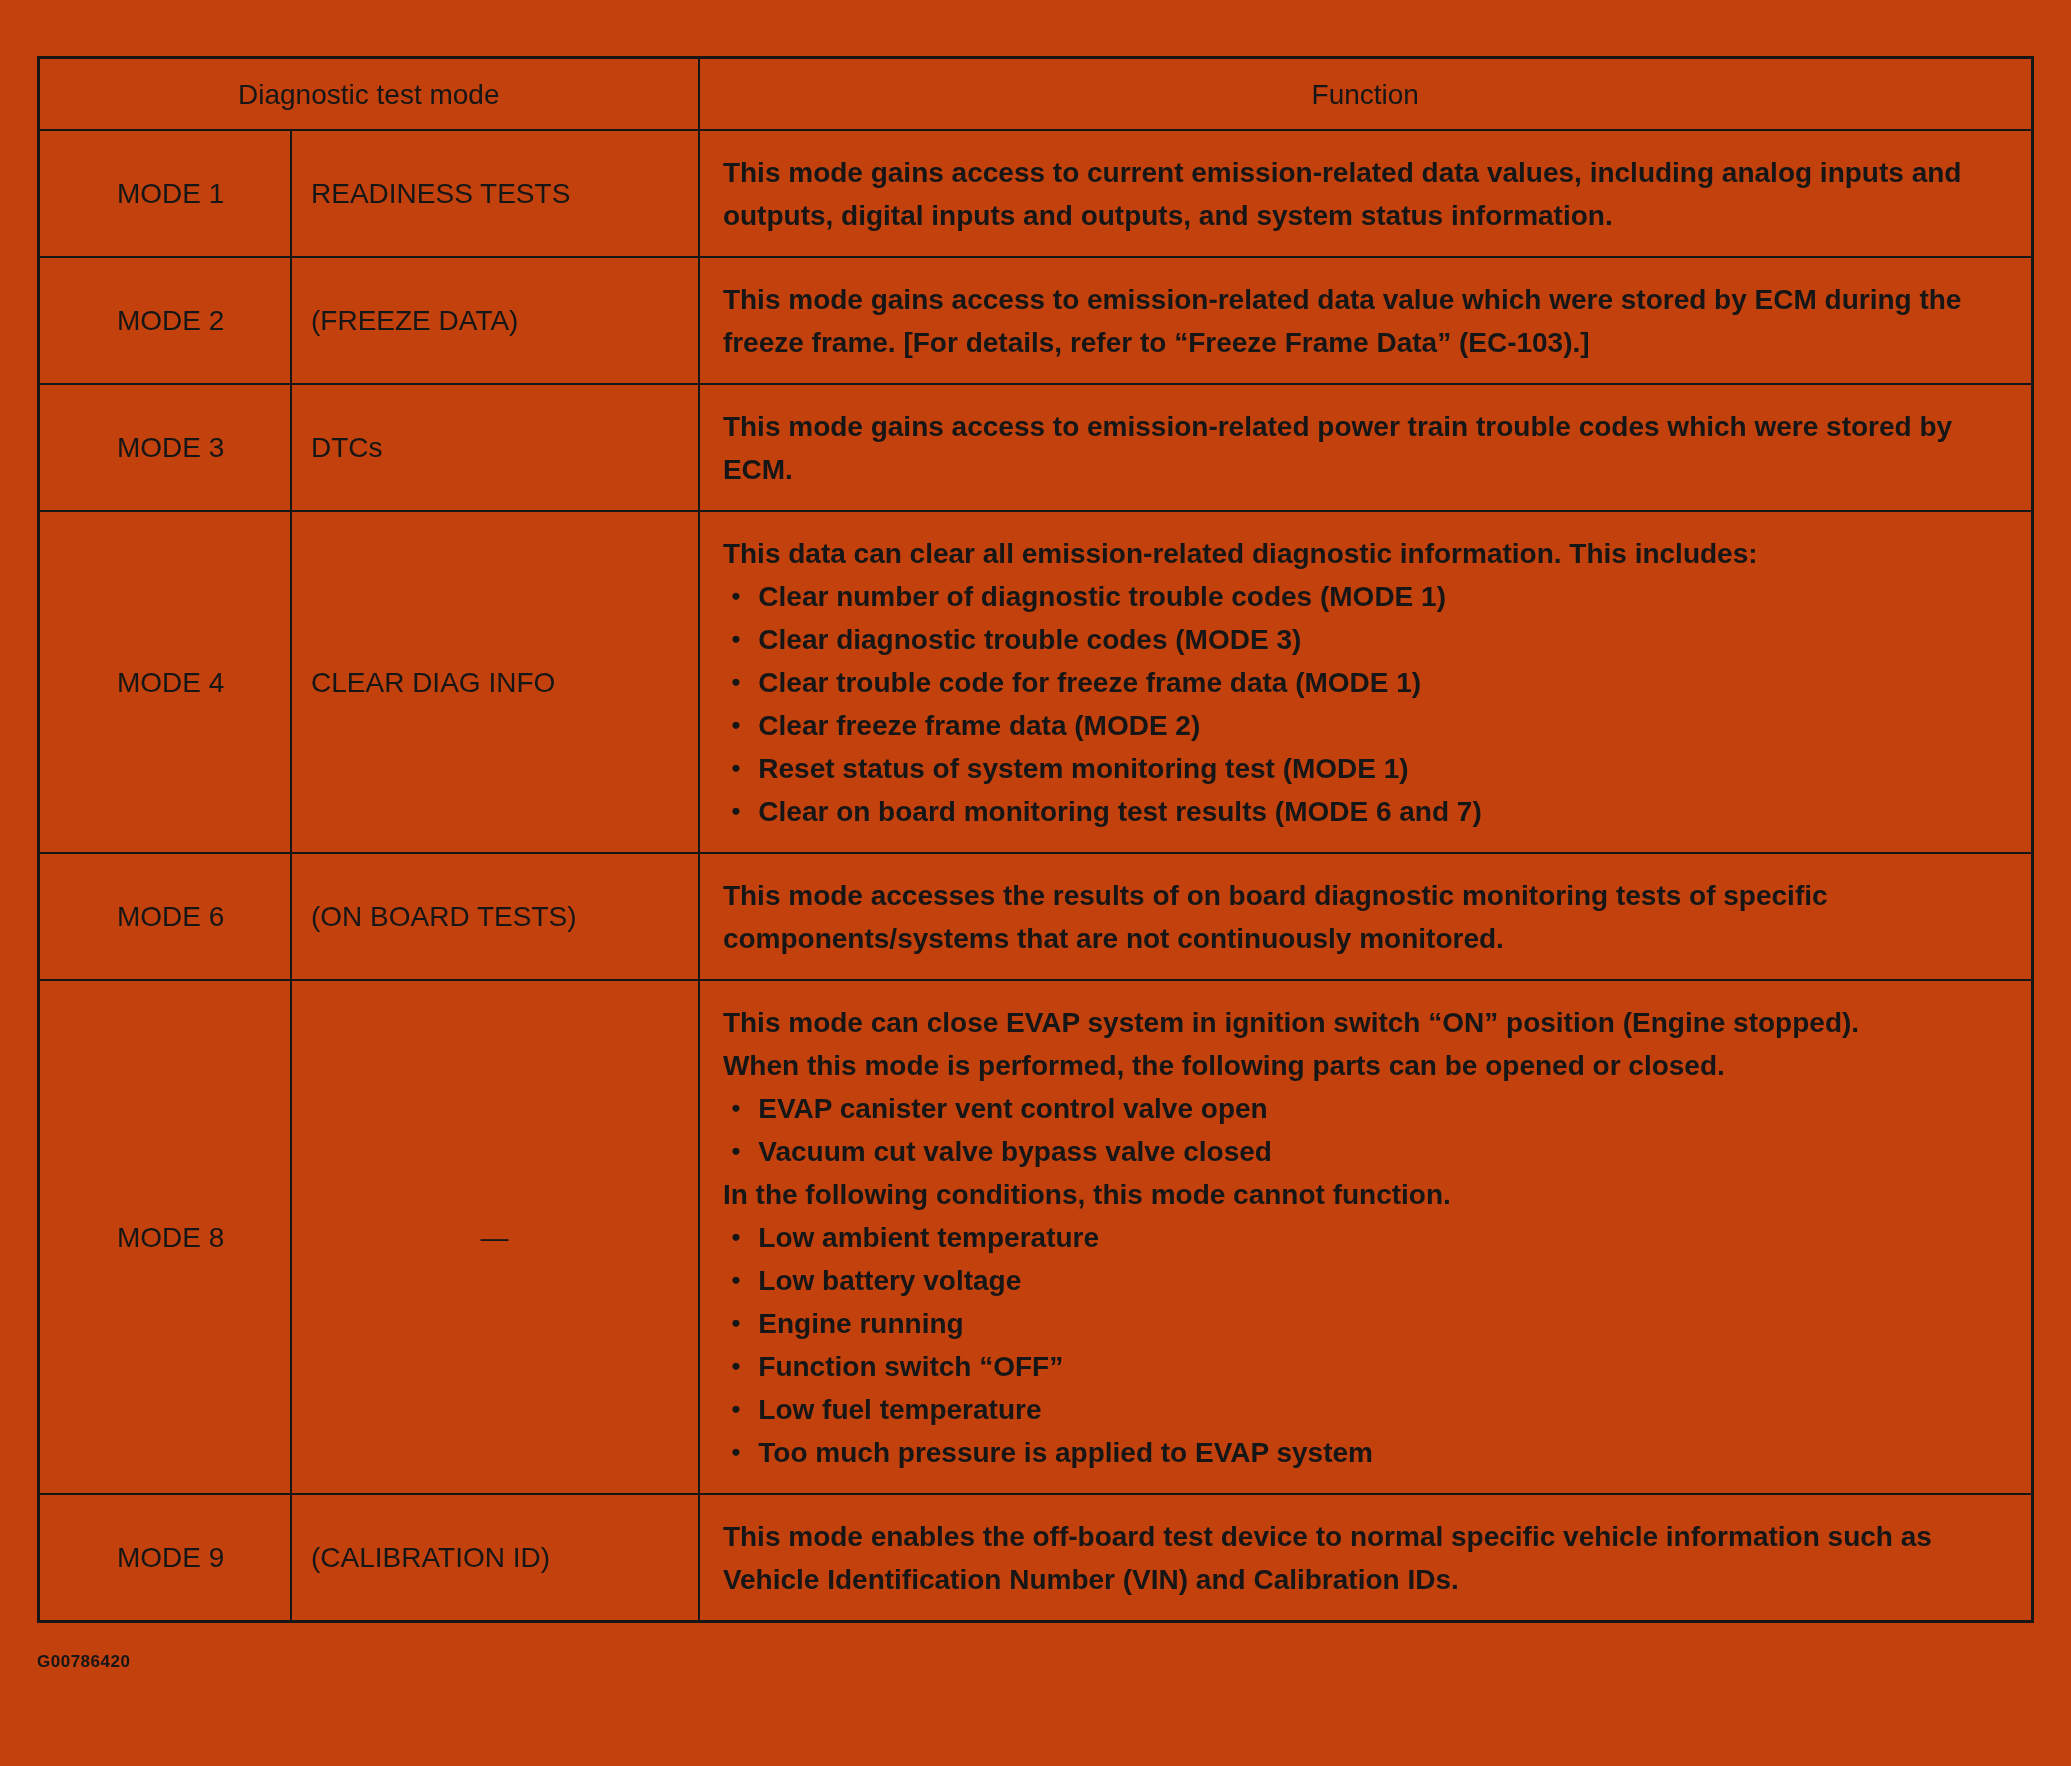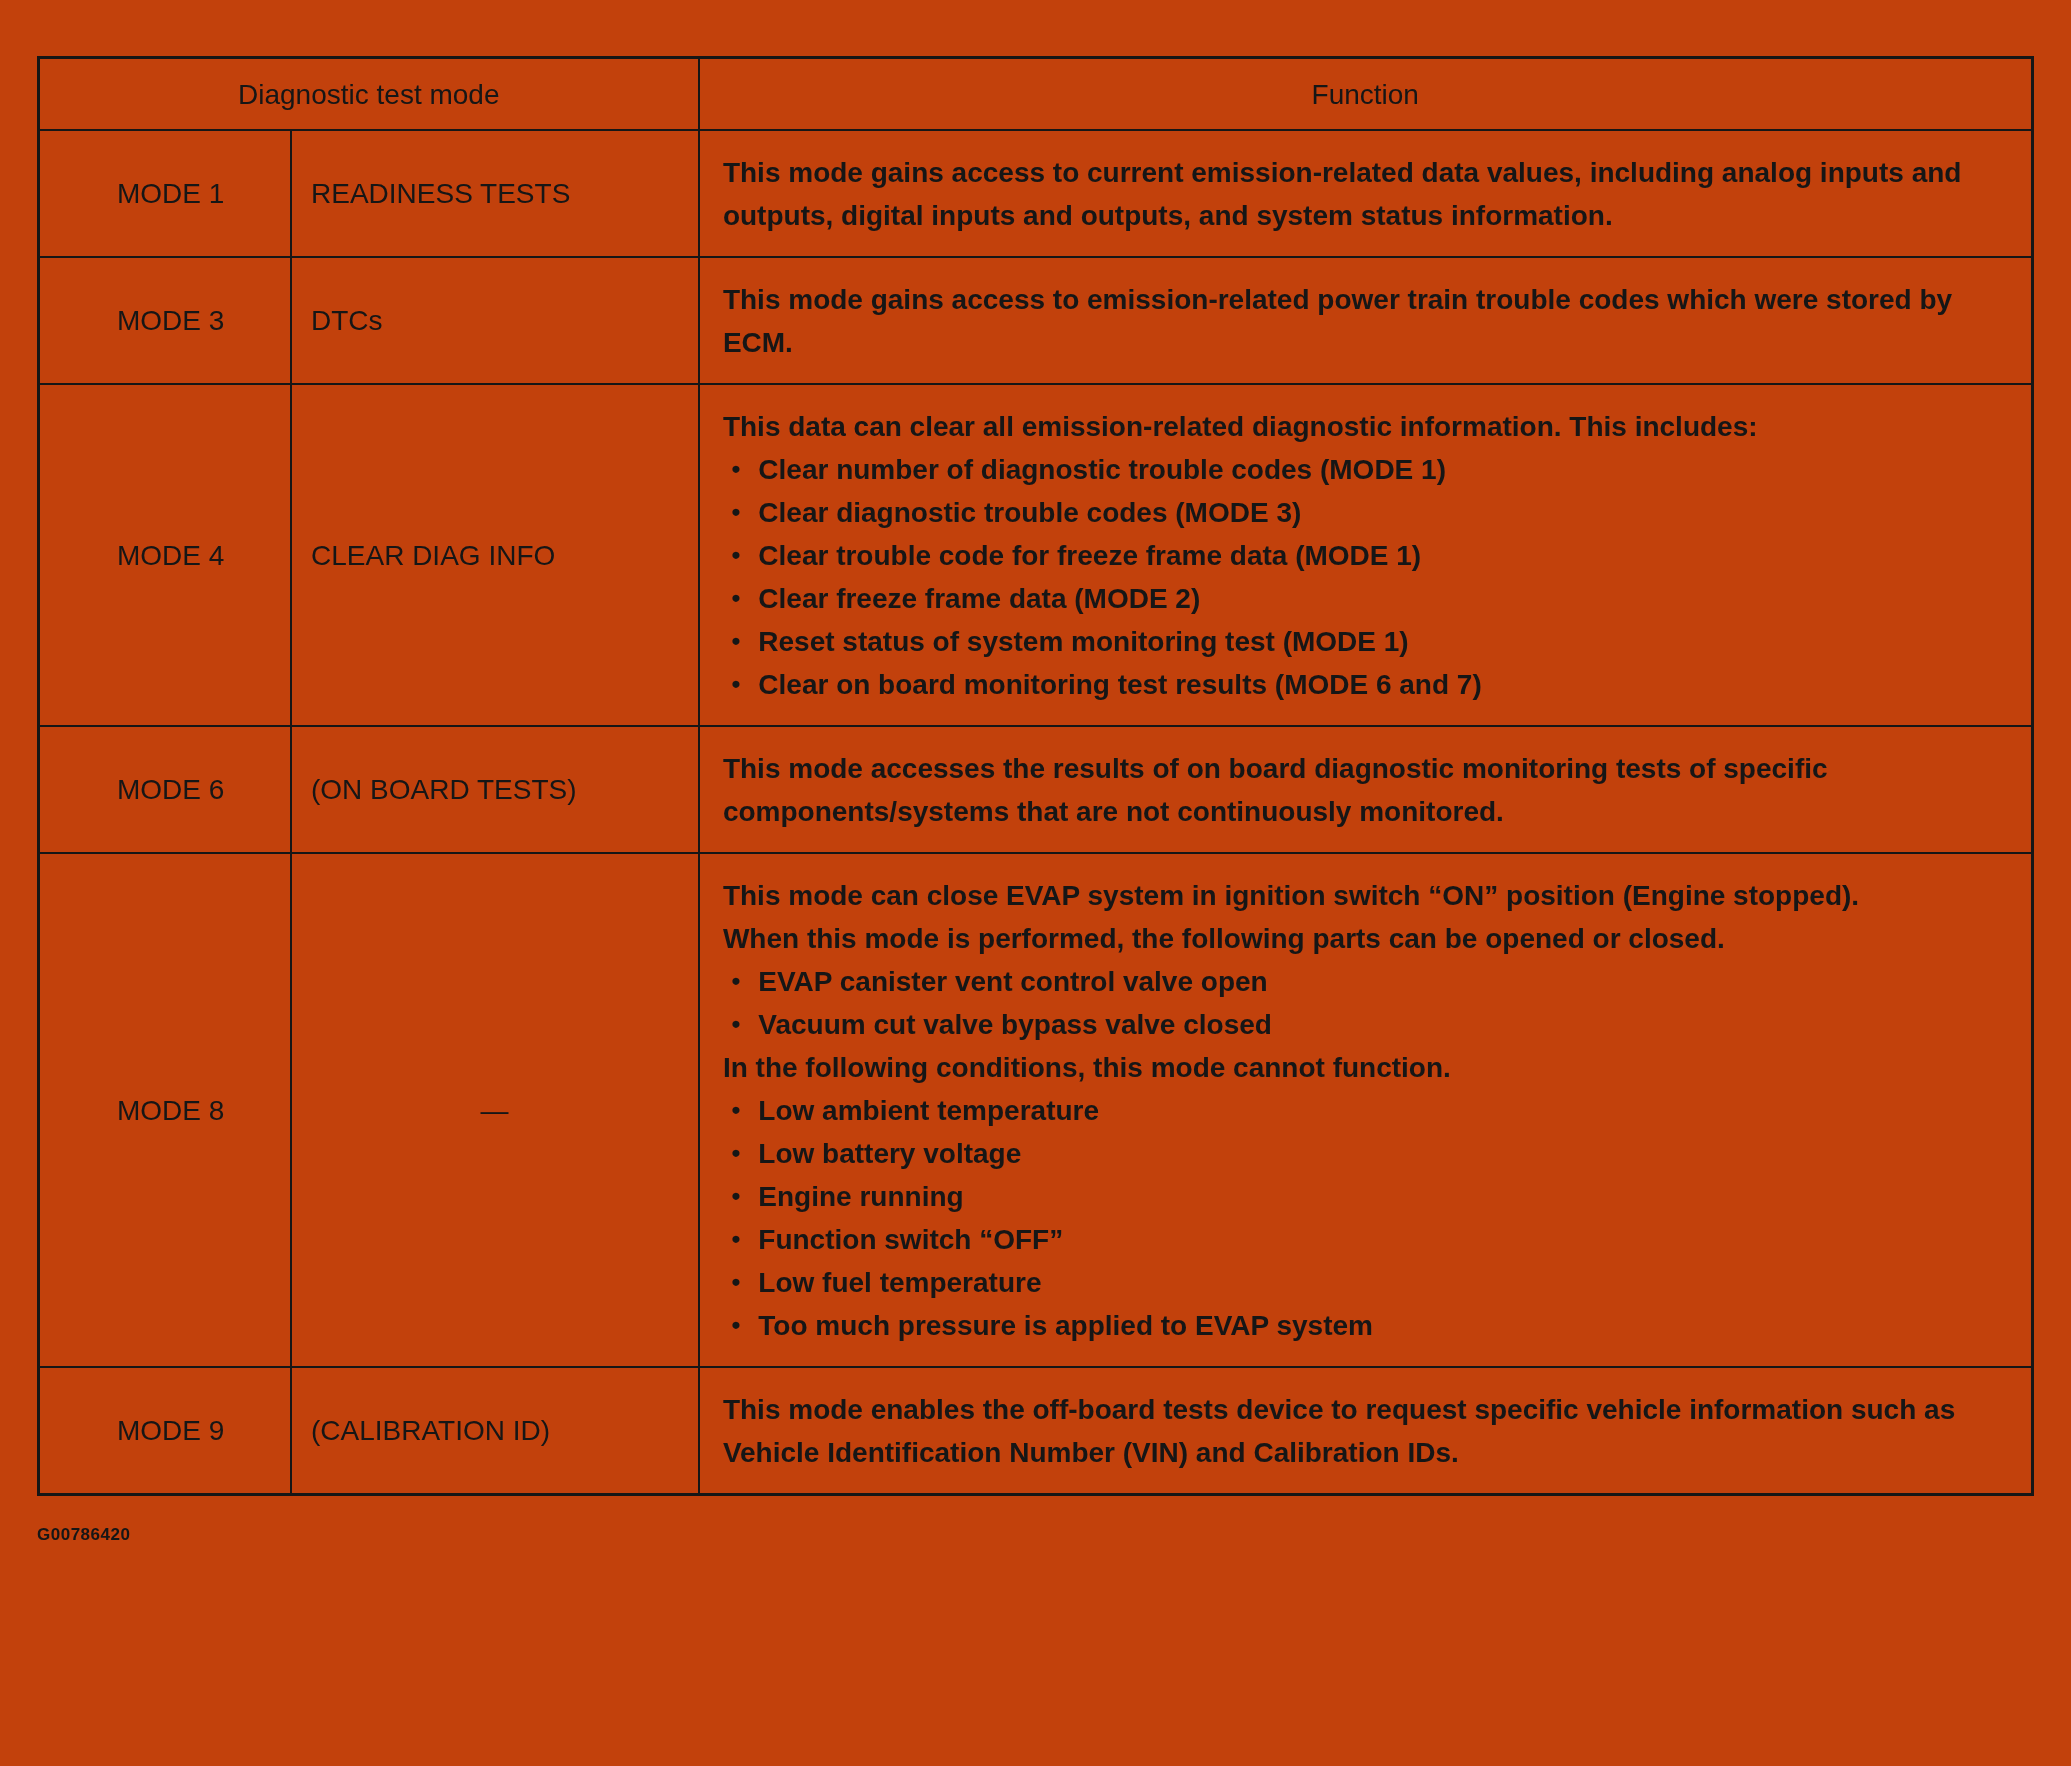--- a/index.html
+++ b/index.html
@@ -97,20 +97,27 @@
     </tr>
 
     <tr>
       <td class="mode-cell">MODE 1</td>
       <td class="name-cell">READINESS TESTS</td>
       <td class="fn-cell">
         <div class="line">This mode gains access to current emission-related data values, including analog inputs and outputs, digital inputs and outputs, and system status information.</div>
       </td>
     </tr>
 
+    <tr>
+      <td class="mode-cell">MODE 2</td>
+      <td class="name-cell">(FREEZE DATA)</td>
+      <td class="fn-cell">
+        <div class="line">This mode gains access to emission-related data value which were stored by ECM during the freeze frame. [For details, refer to “Freeze Frame Data” (EC-103).]</div>
+      </td>
+    </tr>
 
     <tr>
       <td class="mode-cell">MODE 3</td>
       <td class="name-cell">DTCs</td>
       <td class="fn-cell">
         <div class="line">This mode gains access to emission-related power train trouble codes which were stored by ECM.</div>
       </td>
     </tr>
 
     <tr>
@@ -193,21 +200,21 @@
           <span class="dot">●</span>
           <span>Too much pressure is applied to EVAP system</span>
         </div>
       </td>
     </tr>
 
     <tr>
       <td class="mode-cell">MODE 9</td>
       <td class="name-cell">(CALIBRATION ID)</td>
       <td class="fn-cell">
-        <div class="line">This mode enables the off-board tests device to request specific vehicle information such as Vehicle Identification Number (VIN) and Calibration IDs.</div>
+        <div class="line">This mode enables the off-board test device to normal specific vehicle information such as Vehicle Identification Number (VIN) and Calibration IDs.</div>
       </td>
     </tr>
   </tbody>
     </table>
 
   <div class="footer-code">G00786420</div>
 </div>
 
 
 </body></html>

